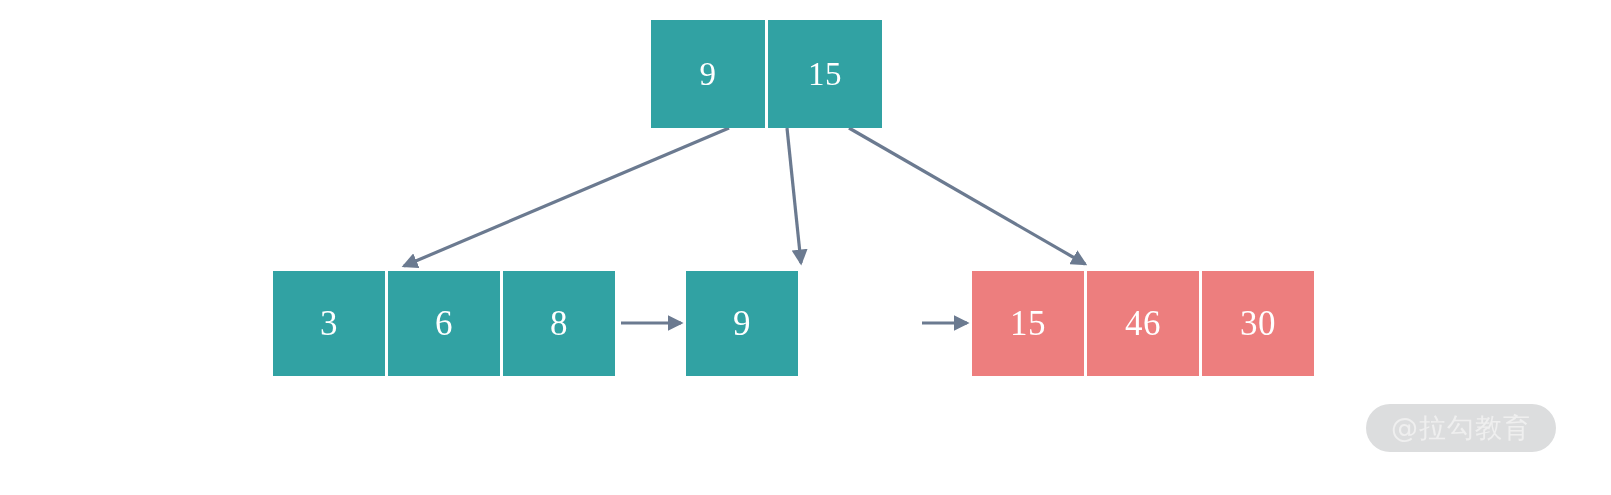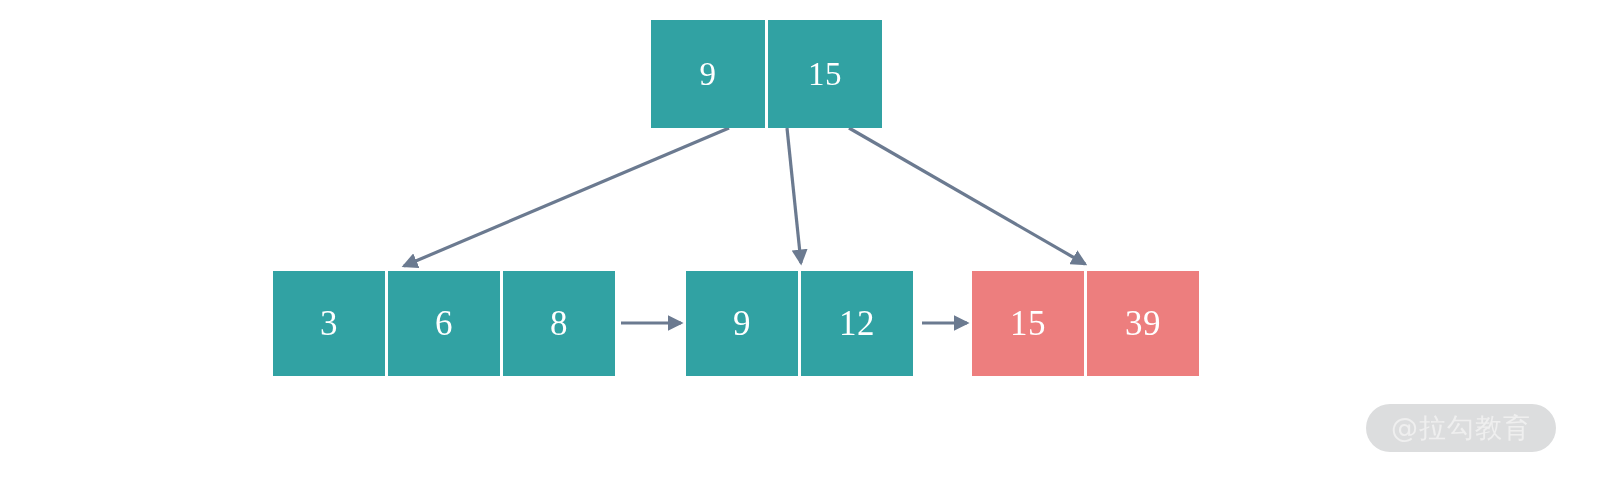--- a/index.html
+++ b/index.html
@@ -128,25 +128,25 @@
   </div>
 
   <div class="node leaf-node" id="leaf-node-1">
     <div class="cell teal">3</div>
     <div class="cell teal">6</div>
     <div class="cell teal">8</div>
   </div>
 
   <div class="node leaf-node" id="leaf-node-2">
     <div class="cell teal">9</div>
-    <div class="cell teal">12</div>
   </div>
 
   <div class="node leaf-node" id="leaf-node-3">
     <div class="cell salmon">15</div>
-    <div class="cell salmon">39</div>
+    <div class="cell salmon">46</div>
+    <div class="cell salmon">30</div>
   </div>
 
   <div id="watermark">
     <span id="watermark-text">@拉勾教育</span>
   </div>
 
 </div>
 
 </body></html>

